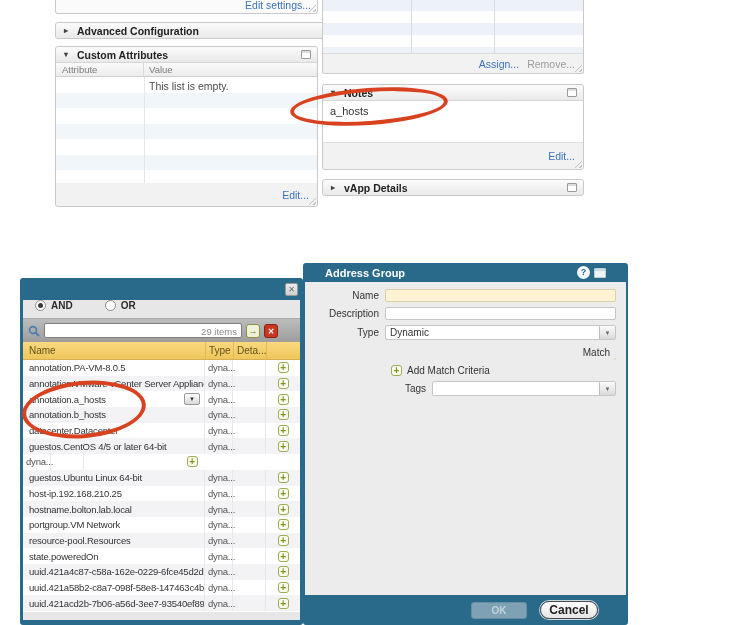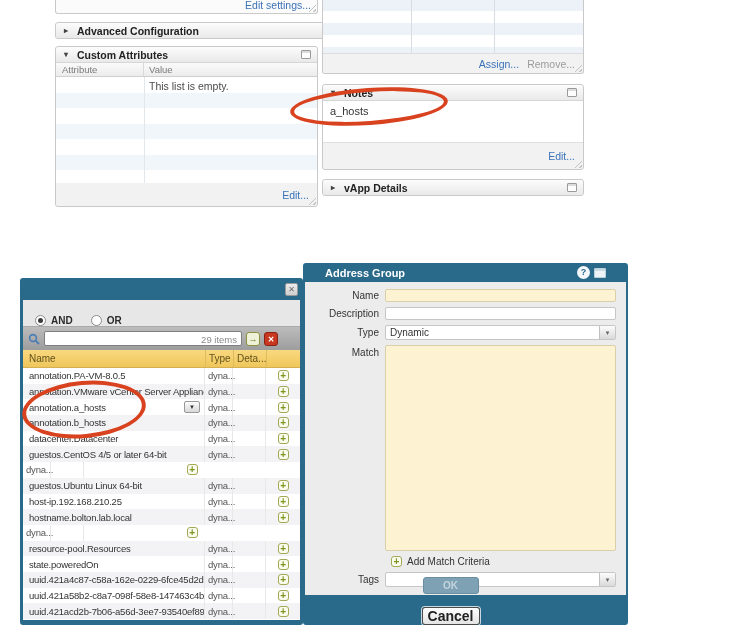--- a/index.html
+++ b/index.html
@@ -55,21 +55,21 @@
   #ellipse-notes { left:290px; top:88px; width:158px; height:37px; transform:rotate(-4deg); }
   #ellipse-rows  { left:22px;  top:381px; width:124px; height:57px; transform:rotate(-5deg); }
 
   
   #filter-dialog { position:absolute; left:20px; top:278px; width:283px; height:347px; background:#29698a; border-radius:3px; }
   .fd-titlebar { height:22px; display:flex; align-items:center; justify-content:flex-end; padding:0 5px; }
   .btn-close { width:13px; height:13px; border:1px solid #9a9a9a; border-radius:2px;
     background:linear-gradient(#ececec,#cfcfcf); color:#6b6b6b; font-size:8px; line-height:11px; text-align:center; cursor:pointer; }
   .btn-close::before { content:"\2715"; }
   .fd-body { position:absolute; left:3px; right:3px; top:22px; bottom:5px; background:#e7e7e7; overflow:hidden; }
-  .fd-radio-row { height:26px; display:flex; align-items:flex-end; gap:18px; padding-left:12px; }
+  .fd-radio-row { height:18px; display:flex; align-items:flex-start; gap:32px; padding-left:12px; }
   .radio { display:flex; align-items:center; gap:5px; font-size:10px; font-weight:bold; color:#2b2b2b; cursor:pointer; }
   .radio-circle { width:11px; height:11px; border-radius:50%; background:#fff; border:1px solid #8a8a8a; position:relative; }
   .radio-circle.sel::after { content:""; position:absolute; inset:2px; border-radius:50%; background:#3a3a3a; }
   .fd-search-row { height:24px; background:linear-gradient(#bcbcbc,#9d9d9d); display:flex; align-items:center; padding:0 5px; gap:4px; border-top:1px solid #aaa; }
   .fd-search-input { width:198px; height:15px; background:#fff; border:1px solid #7e7e7e; border-radius:2px;
     font-size:9.5px; color:#8a8a8a; text-align:right; padding:2px 4px 0 4px; }
   .sq-btn { width:14px; height:14px; border-radius:3px; font-size:9px; line-height:12px; text-align:center; cursor:pointer; font-weight:bold; }
   .btn-apply { background:#f0f1d9; border:1px solid #8e9140; color:#6b7d1f; }
   .btn-apply::before { content:"\2192"; }
   .btn-clearx { background:#c8371f; border:1px solid #8c2014; color:#fff; }
@@ -97,37 +97,37 @@
   
   #ag-dialog { position:absolute; left:303px; top:263px; width:325px; height:362px; background:#29698a; border-radius:3px; }
   .ag-titlebar { height:19px; display:flex; align-items:center; gap:5px; padding:0 22px; color:#fff; font-size:11px; font-weight:bold; }
   .ag-ticons { margin-left:auto; display:flex; align-items:center; gap:4px; }
   .help-icon { width:13px; height:13px; border-radius:50%; background:#f4f8fa; color:#29698a;
     font-size:9px; font-weight:bold; line-height:13px; text-align:center; cursor:pointer; }
   .help-icon::before { content:"?"; }
   .win-icon { width:12px; height:10px; background:#eef3f6; border:1px solid #bcd0da; box-shadow:inset 0 2px 0 #c9dbe4; border-radius:1px; cursor:pointer; }
   .ag-body { position:absolute; left:2px; right:2px; top:19px; bottom:30px; background:#ececec; padding-top:7px; overflow:hidden; }
   .f-row { display:flex; align-items:center; margin:0 10px 5px 0; }
-  .f-row.top { align-items:flex-start; }
+  .f-row.top { align-items:flex-end;flex-direction:column; }
   .f-label { width:80px; text-align:right; padding-right:6px; font-size:10px; color:#333; flex-shrink:0; }
   .f-row.top .f-label { padding-top:2px; }
   .f-field { flex:1; height:13px; background:#fff; border:1px solid #c6c6c6; border-radius:2px; }
   .cream { background:#fdf3d3; border-color:#d9cfa8; }
   .f-select { position:relative; height:15px; display:flex; align-items:center; font-size:10px; color:#333; padding-left:4px; }
   .dd-arrow { position:absolute; right:0; top:0; bottom:0; width:16px; background:linear-gradient(#fcfcfc,#d9d9d9);
     border-left:1px solid #c0c0c0; font-size:7px; color:#666; text-align:center; line-height:14px; cursor:pointer; }
   .dd-arrow::before { content:"\25BE"; }
   .f-match { height:206px; }
   .add-criteria { display:flex; align-items:center; gap:5px; margin:3px 0 0 86px; font-size:10px; color:#333; cursor:pointer; }
-  .tags-row { margin-top:5px; }
-  .ag-footer { position:absolute; left:0; right:0; bottom:0; height:30px; display:flex; align-items:center; justify-content:flex-end; gap:13px; padding-right:30px;flex-direction:column; }
+  .tags-row { margin-top:5px;padding-left:47px; }
+  .ag-footer { position:absolute; left:0; right:0; bottom:0; height:30px; display:flex; align-items:center; justify-content:flex-end; gap:13px; padding-right:30px; }
   .btn-ok { width:56px; height:17px; border-radius:3px; background:#7fa1b4; border:1px solid #698ea2; color:#c3d4de;
     font-size:10px; font-weight:bold; text-align:center; line-height:15px; }
-  .btn-cancel { width:58px; height:18px; border-radius:3px; background:linear-gradient(#ffffff,#e4e4e4); border:1px solid #4a4a4a;
-    box-shadow:0 0 0 1px rgba(255,255,255,.75); color:#222; font-size:14px; font-weight:bold; text-align:center; line-height:16px; cursor:pointer; }
+  .btn-cancel { width:58px; height:18px; border-radius:9px; background:linear-gradient(#ffffff,#e4e4e4); border:1px solid #4a4a4a;
+    box-shadow:0 0 0 1px rgba(255,255,255,.75); color:#222; font-size:12px; font-weight:bold; text-align:center; line-height:16px; cursor:pointer; }
 
   
   .search-svg { flex-shrink:0; }
 </style>
 </head>
 <body>
 
 <div id="screen">
 
   <div class="vpanel" id="panel-editsettings">
@@ -319,20 +319,23 @@
             <div class="c-name">
               <span>hostname.bolton.lab.local</span>
             </div>
             <div class="c-type">dyna...</div>
             <div class="c-deta"></div>
             <div class="c-plus">
               <span class="plus-icon"></span>
             </div>
           </div>
           <div class="fd-row">
+            <div class="c-name">
+              <span>portgroup.VM Network</span>
+            </div>
             <div class="c-type">dyna...</div>
             <div class="c-deta"></div>
             <div class="c-plus">
               <span class="plus-icon"></span>
             </div>
           </div>
           <div class="fd-row">
             <div class="c-name">
               <span>resource-pool.Resources</span>
             </div>

